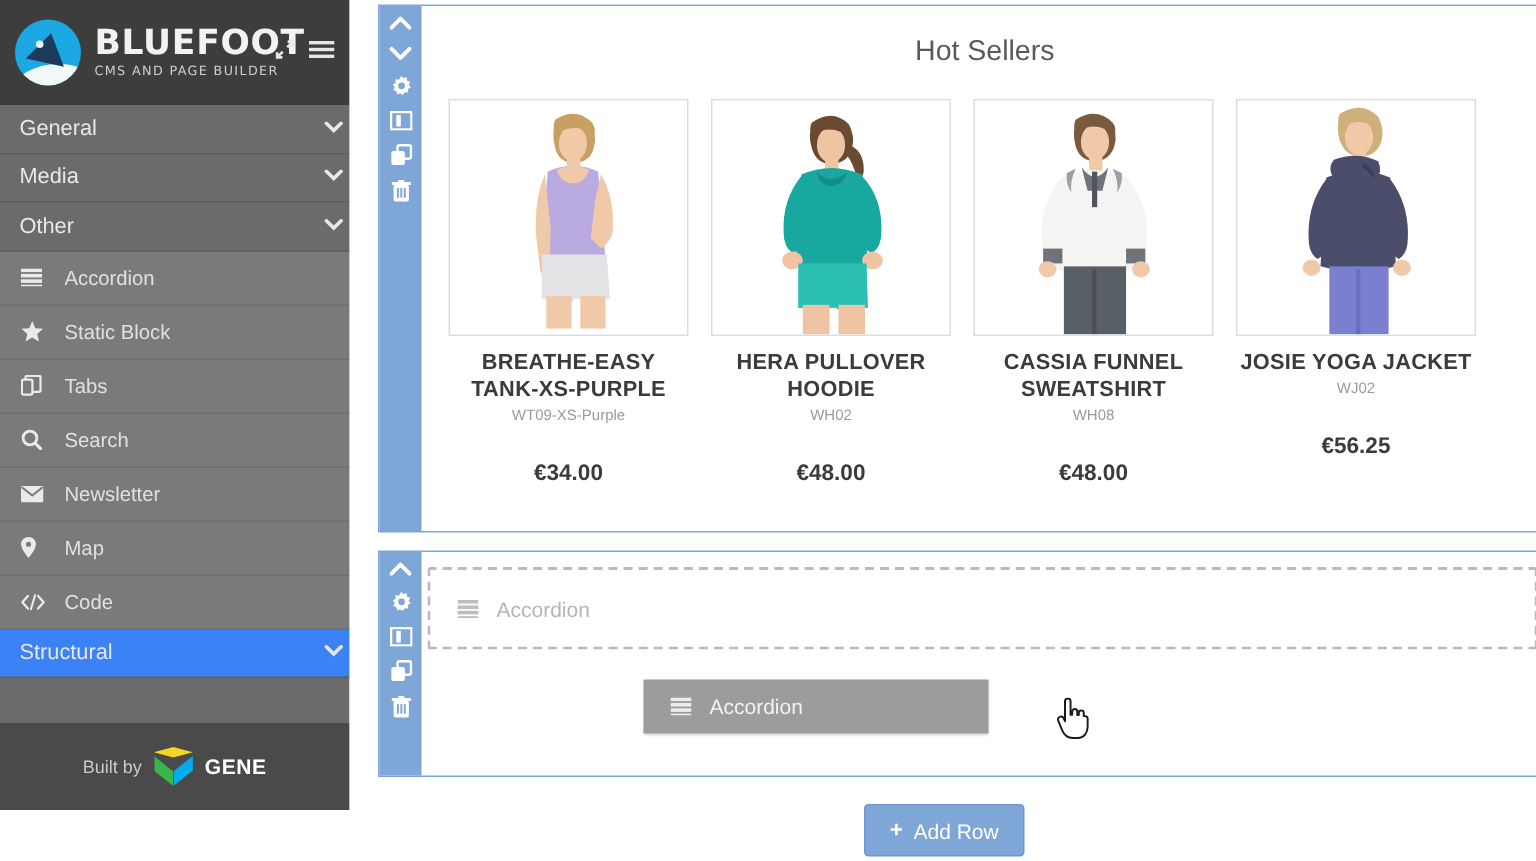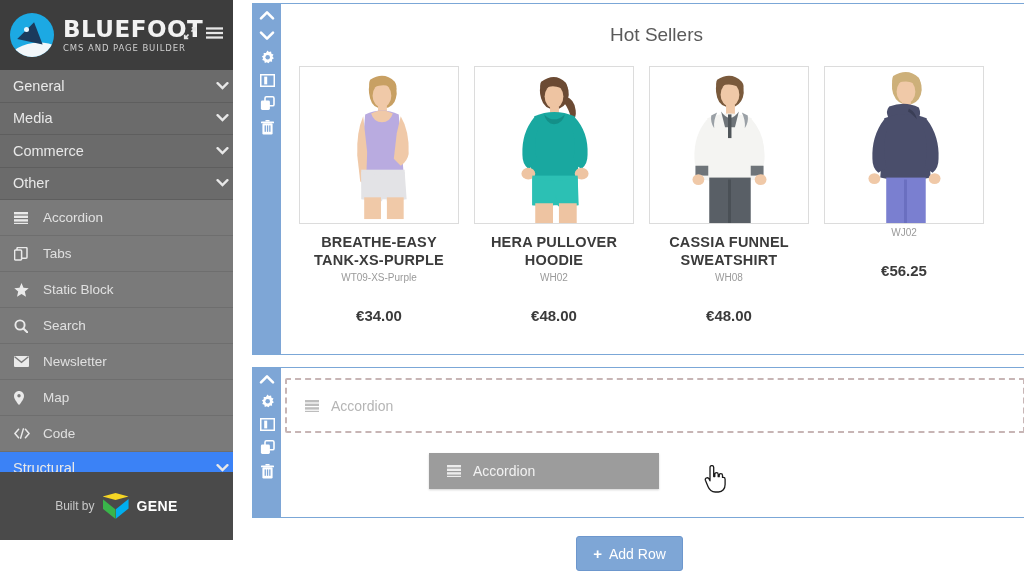--- a/index.html
+++ b/index.html
@@ -81,21 +81,21 @@
     cursor: pointer;
   }
   .sb-item .ic {
     width: 22px; flex: 0 0 22px; display:flex;
     align-items:center; justify-content:flex-start;
     color: #eaeaea;
   }
   .sb-item .lbl { margin-left: 7px; }
   .sb-footer {
     position: absolute; left:0; bottom: 0;
-    width: 233px; height: 68px;
+    width: 233px; height: 58px;
     background: #4a4a4a;
     display: flex; align-items: center; justify-content: center;
     gap: 8px;
   }
   .sb-footer .built { color:#c9c9c9; font-size:12px; }
   .gene-cube { width:26px; height:26px; position:relative; }
   .gene-cube .t { position:absolute; left:0; top:0; width:26px; height:13px;
     background:#f5d524; clip-path: polygon(50% 0, 100% 27%, 50% 54%, 0 27%); }
   .gene-cube .l { position:absolute; left:0; top:6px; width:13px; height:20px;
     background:#39b54a; clip-path: polygon(0 0, 100% 52%, 100% 100%, 0 48%); }
@@ -228,28 +228,20 @@
     </div>
     <div class="sb-group">
       <span>Media</span>
       <span>
         <svg width="13" height="9" viewBox="0 0 13 9">
             <path d="M1.6 1.2 L6.5 6 L11.4 1.2" stroke="#e8e8e8" stroke-width="2.4" fill="none" stroke-linecap="round"></path>
           </svg>
       </span>
     </div>
     <div class="sb-group">
-      <span>Commerce</span>
-      <span>
-        <svg width="13" height="9" viewBox="0 0 13 9">
-            <path d="M1.6 1.2 L6.5 6 L11.4 1.2" stroke="#e8e8e8" stroke-width="2.4" fill="none" stroke-linecap="round"></path>
-          </svg>
-      </span>
-    </div>
-    <div class="sb-group">
       <span>Other</span>
       <span>
         <svg width="13" height="9" viewBox="0 0 13 9">
             <path d="M1.6 1.2 L6.5 6 L11.4 1.2" stroke="#e8e8e8" stroke-width="2.4" fill="none" stroke-linecap="round"></path>
           </svg>
       </span>
     </div>
 
     <div class="sb-item">
       <span class="ic">
@@ -257,34 +249,34 @@
             <rect x="0" y="0" width="14" height="2.4" fill="#eaeaea"></rect>
             <rect x="0" y="3.6" width="14" height="2.4" fill="#eaeaea"></rect>
             <rect x="0" y="7.2" width="14" height="2.4" fill="#eaeaea"></rect>
             <rect x="0" y="10.8" width="14" height="1.2" fill="#eaeaea"></rect>
           </svg>
       </span>
       <span class="lbl">Accordion</span>
     </div>
     <div class="sb-item">
       <span class="ic">
+        <svg width="15" height="14" viewBox="0 0 15 14">
+            <path d="M7.5 0 L9.5 4.8 L14.7 5.2 L10.8 8.6 L12 13.7 L7.5 11 L3 13.7 L4.2 8.6 L0.3 5.2 L5.5 4.8 Z" fill="#eaeaea"></path>
+          </svg>
+      </span>
+      <span class="lbl">Static Block</span>
+    </div>
+    <div class="sb-item">
+      <span class="ic">
         <svg width="14" height="14" viewBox="0 0 14 14">
             <rect x="3" y="0.6" width="10" height="10.6" rx="1" fill="none" stroke="#eaeaea" stroke-width="1.5"></rect>
             <rect x="0.6" y="3" width="7" height="10" rx="1" fill="#7a7a7a" stroke="#eaeaea" stroke-width="1.5"></rect>
           </svg>
       </span>
       <span class="lbl">Tabs</span>
-    </div>
-    <div class="sb-item">
-      <span class="ic">
-        <svg width="15" height="14" viewBox="0 0 15 14">
-            <path d="M7.5 0 L9.5 4.8 L14.7 5.2 L10.8 8.6 L12 13.7 L7.5 11 L3 13.7 L4.2 8.6 L0.3 5.2 L5.5 4.8 Z" fill="#eaeaea"></path>
-          </svg>
-      </span>
-      <span class="lbl">Static Block</span>
     </div>
     <div class="sb-item">
       <span class="ic">
         <svg width="14" height="14" viewBox="0 0 14 14">
             <circle cx="6" cy="6" r="4.6" fill="none" stroke="#eaeaea" stroke-width="1.9"></circle>
             <path d="M9.4 9.4 L13.2 13.2" stroke="#eaeaea" stroke-width="2.1" stroke-linecap="round"></path>
           </svg>
       </span>
       <span class="lbl">Search</span>
     </div>
@@ -476,20 +468,21 @@
                   <path d="M60 52 q22 -9 43 0 l4 60 q-26 7 -51 0z" fill="#4a4e6b"></path>
                   <path d="M60 53 q-13 17 -12 40 q0 10 6 14 l8 -5 q-5 -26 2 -41z" fill="#4a4e6b"></path>
                   <path d="M103 53 q13 17 12 40 q0 10 -6 14 l-8 -5 q5 -26 -2 -41z" fill="#4a4e6b"></path>
                   <path d="M85 42 q7 4 8 11 q-5 -6 -9 -8z" fill="#3a3e56"></path>
                   <ellipse cx="50" cy="113" rx="6" ry="5.5" fill="#f0c9a8"></ellipse>
                   <ellipse cx="111" cy="113" rx="6" ry="5.5" fill="#f0c9a8"></ellipse>
                   <rect x="62" y="112" width="40" height="46" fill="#7a7fd0"></rect>
                   <rect x="80" y="114" width="3" height="44" fill="#6a6fc0"></rect>
                 </svg>
               </div>
+              <div class="pname">JOSIE YOGA JACKET</div>
               <div class="psku">WJ02</div>
               <div class="pprice">€56.25</div>
             </div>
 
           </div>
         </div>
       </div>
     </div>
 
     <div class="row-wrap" id="row2">

